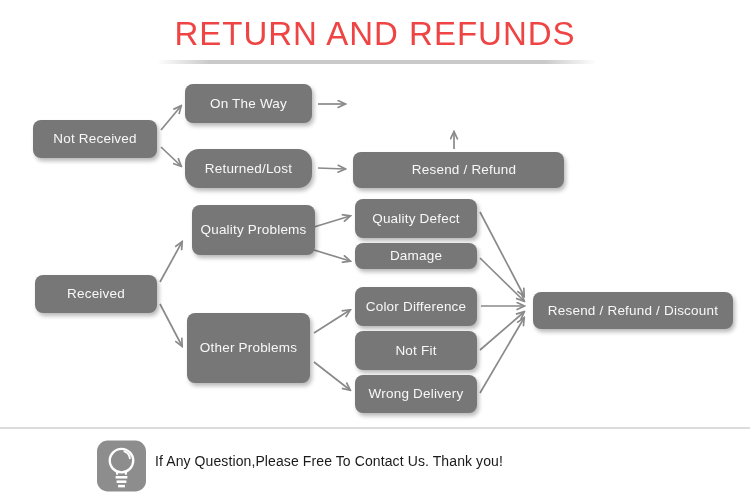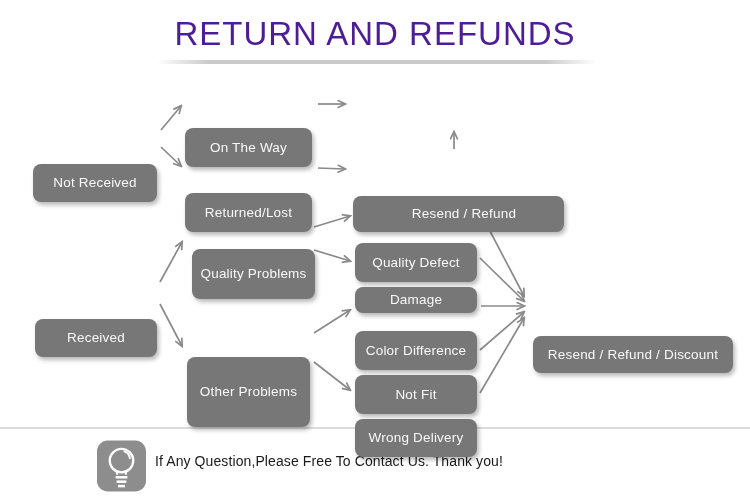--- a/index.html
+++ b/index.html
@@ -2,37 +2,37 @@
 <html><head>
 <meta charset="utf-8">
 <style>
   html,body{margin:0;padding:0;background:#ffffff;}
   .stage{
     position:relative;width:750px;height:500px;overflow:hidden;background:#ffffff;
     font-family:"Liberation Sans", sans-serif;
   }
   .title{
     position:absolute;left:0;top:15px;width:750px;text-align:center;
-    font-size:33px;font-weight:500;letter-spacing:1px;color:#4c1d95;margin:0;
+    font-size:33px;font-weight:500;letter-spacing:1px;color:#ef4444;margin:0;
   }
   .title-underline{
     position:absolute;left:157px;top:60px;width:440px;height:4px;border-radius:2px;
     background:linear-gradient(to right, rgba(201,201,201,0), #c9c9c9 12%, #c9c9c9 88%, rgba(201,201,201,0));
     filter:blur(0.6px);
   }
   .arrow-layer{position:absolute;left:0;top:0;pointer-events:none;}
   .node{
     position:absolute;background:#777777;color:#f8f8f8;border-radius:8px;
     display:flex;align-items:center;justify-content:center;text-align:center;
     font-size:13.5px;letter-spacing:0.2px;line-height:1.15;
-    box-shadow:2px 3px 4px rgba(0,0,0,0.28);z-index:2;margin-top:44px;
+    box-shadow:2px 3px 4px rgba(0,0,0,0.28);z-index:2;
   }
   #n-not-received{left:33px;top:120px;width:124px;height:38px;}
   #n-on-the-way{left:185px;top:84px;width:127px;height:39px;}
-  #n-returned-lost{left:185px;top:149px;width:127px;height:39px;}
+  #n-returned-lost{left:185px;top:149px;width:127px;height:39px;border-radius:14px;}
   #n-please-wait{left:353px;top:90px;width:200px;height:37px;}
   #n-resend-refund{left:353px;top:152px;width:200px;height:36px;padding-left:11px;}
   #n-received{left:35px;top:275px;width:122px;height:38px;}
   #n-quality-problems{left:192px;top:205px;width:123px;height:50px;}
   #n-other-problems{left:187px;top:313px;width:123px;height:70px;text-align:right;}
   #n-quality-defect{left:355px;top:199px;width:122px;height:39px;}
   #n-damage{left:355px;top:243px;width:122px;height:26px;}
   #n-color-difference{left:355px;top:287px;width:122px;height:39px;}
   #n-not-fit{left:355px;top:331px;width:122px;height:39px;}
   #n-wrong-delivery{left:355px;top:375px;width:122px;height:38px;}

